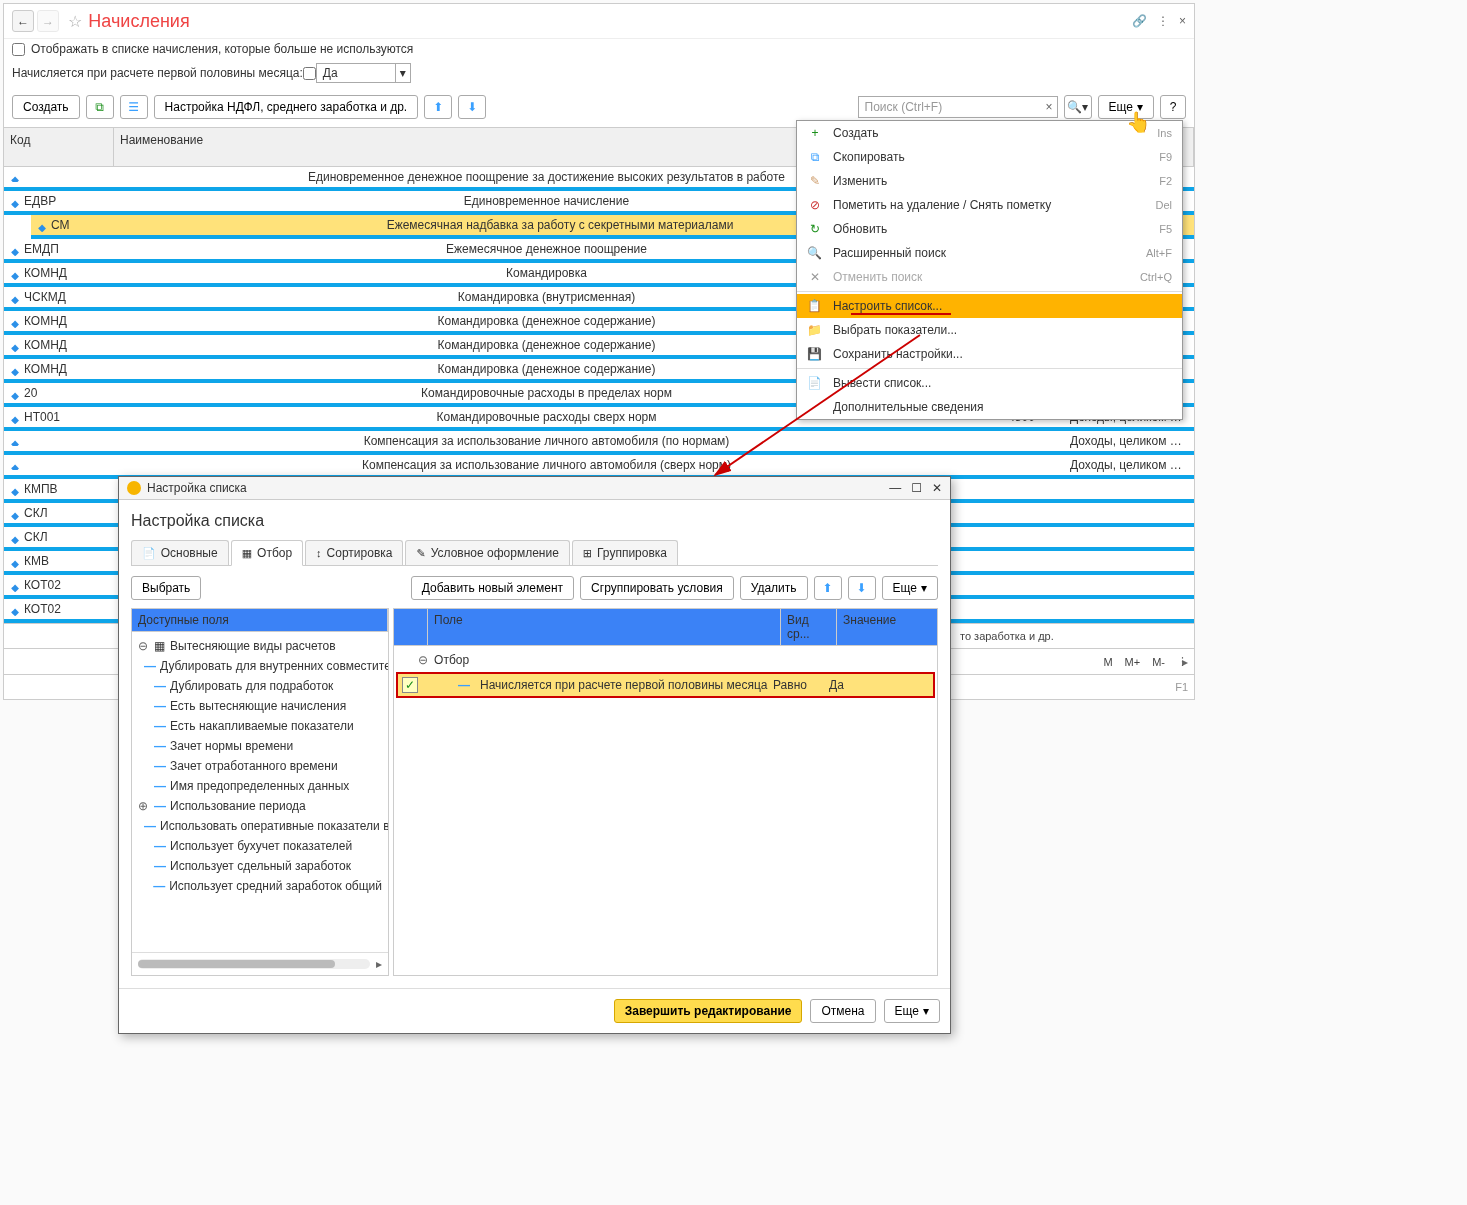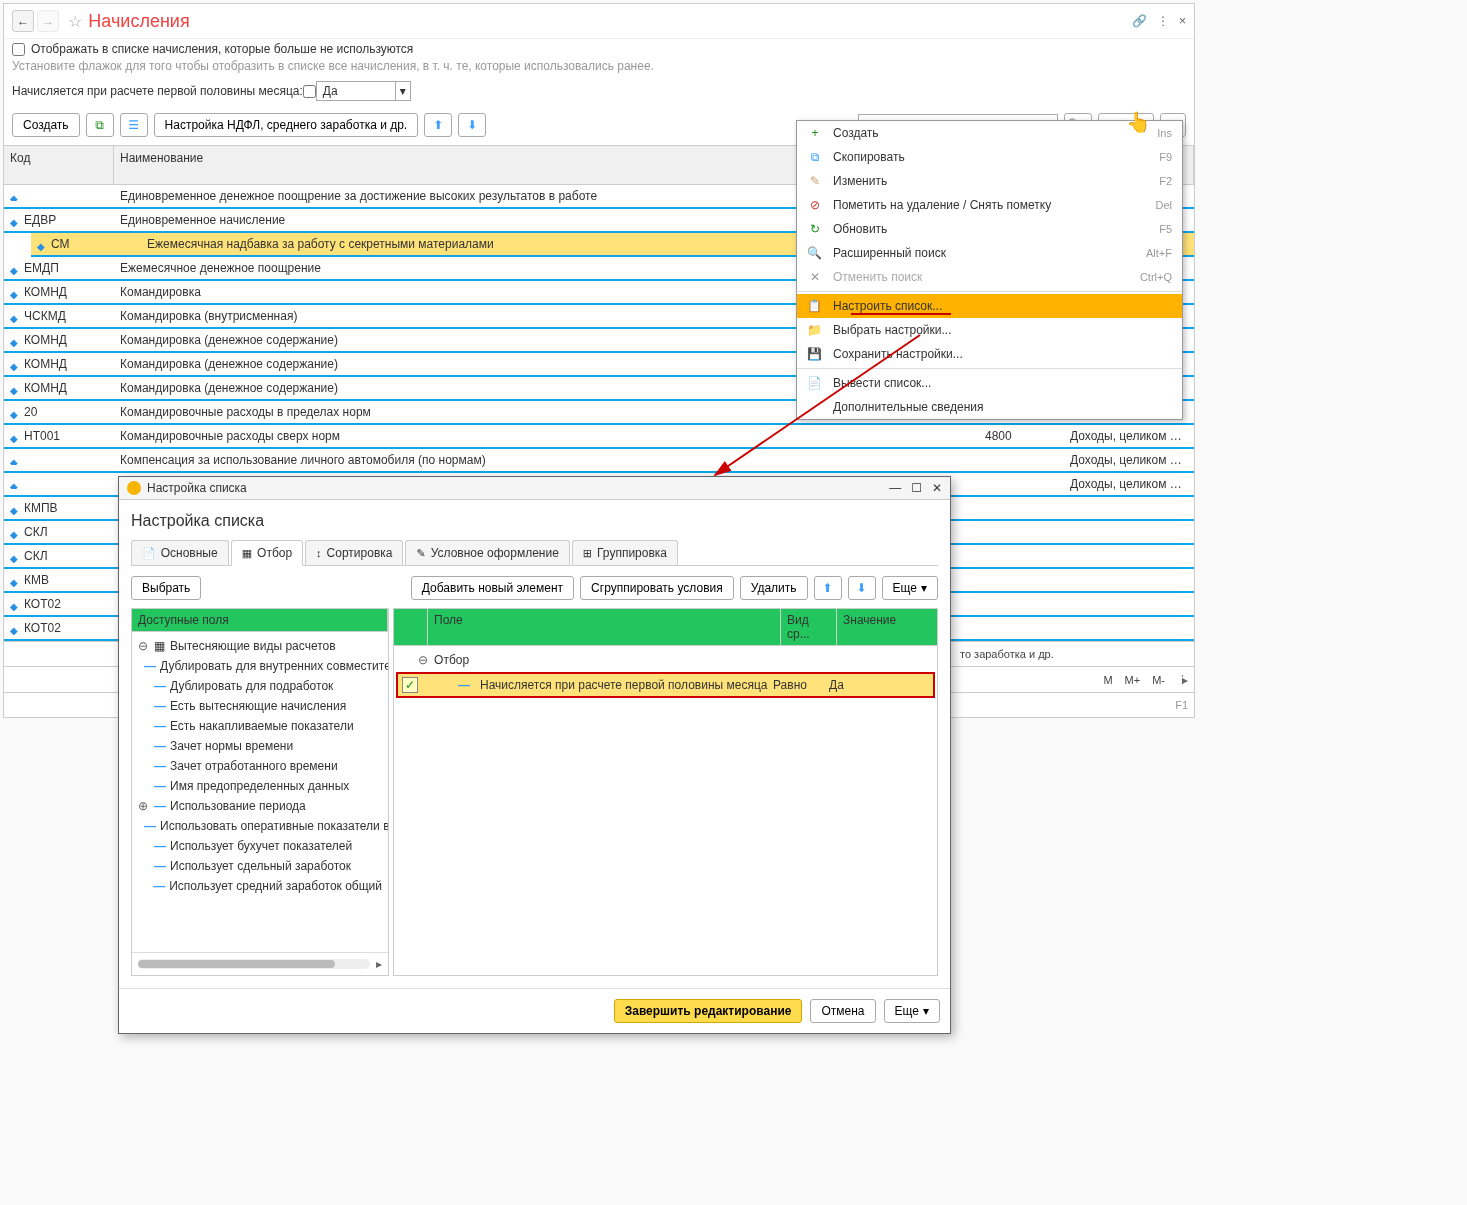--- a/index.html
+++ b/index.html
@@ -24,21 +24,21 @@
 .search-box { border: 1px solid #aaa; padding: 3px 6px; width: 200px; color: #999; background: #fff; position: relative; }
 .clear-x { position: absolute; right: 4px; top: 3px; color: #666; cursor: pointer; }
 .table-wrap { border-top: 1px solid #ccc; }
 .thead { display: flex; background: #f0f0f0; border-bottom: 1px solid #ccc; }
 .th { padding: 5px 6px; border-right: 1px solid #ccc; font-size: 12px; }
 .th.code { width: 110px; }
 .th.name { flex: 1; position: relative; }
 .th.income { width: 85px; }
 .th.insur { width: 130px; }
 .sort-down { position: absolute; right: 6px; top: 5px; color: #666; font-size: 10px; }
-.tr { display: flex; border-bottom: 2px solid #0ea5e9; height: 24px; align-items: center; }
+.tr { display: flex; border-bottom: 4px solid #0ea5e9; height: 24px; align-items: center; text-align: center; }
 .tr.selected { background: #ffe27a; margin-left: 27px; }
 .td { padding: 0 6px; white-space: nowrap; overflow: hidden; text-overflow: ellipsis; }
 .td.code { width: 110px; display: flex; align-items: center; gap: 4px; }
 .td.name { flex: 1; }
 .td.income { width: 85px; }
 .td.insur { width: 130px; }
 .entry-icon { width: 10px; height: 10px; display: inline-block; }
 .entry-icon::before { content: "◆"; color: #2b90e8; font-size: 10px; }
 .footer-bar { display: flex; padding: 6px; border-top: 1px solid #ccc; justify-content: flex-end; align-items: center; gap: 12px; color: #444; font-size: 11px; }
 
@@ -69,21 +69,21 @@
 .modal-h1 { font-size: 16px; margin-bottom: 10px; }
 .tabs { display: flex; gap: 0; border-bottom: 1px solid #ccc; margin-bottom: 10px; }
 .tab { padding: 5px 10px; border: 1px solid #ccc; border-bottom: none; background: #f5f5f5; display: flex; align-items: center; gap: 5px; cursor: pointer; border-radius: 3px 3px 0 0; margin-right: 2px; }
 .tab.active { background: #fff; border-bottom: 1px solid #fff; margin-bottom: -1px; }
 .tab-ico { font-size: 11px; }
 .dialog-toolbar { display: flex; gap: 6px; margin-bottom: 8px; align-items: center; }
 .two-pane { display: flex; gap: 4px; }
 .pane { border: 1px solid #ccc; }
 .pane.left { width: 258px; }
 .pane.right { flex: 1; }
-.pane-head { display: flex; background: #22c55e; border-bottom: 1px solid #ccc; }
+.pane-head { display: flex; background: #3b82f6; border-bottom: 1px solid #ccc; }
 .ph { padding: 4px 6px; font-size: 12px; border-right: 1px solid #ccc; }
 .left-body { height: 320px; overflow-y: scroll; padding: 4px 0; }
 .tree-item { padding: 3px 6px; display: flex; align-items: center; gap: 6px; white-space: nowrap; }
 .tree-item .exp { width: 10px; text-align: center; color: #666; }
 .tree-item .fi { width: 10px; }
 .blue-dash { color: #3aa0ff; font-weight: bold; }
 .right-body { height: 320px; padding: 4px 0; }
 .filter-root { padding: 3px 24px; display: flex; align-items: center; gap: 6px; }
 .filter-row-hl { border: 2px solid #c00; background: #ffe27a; margin: 2px; }
 .filter-inner { display: flex; align-items: center; padding: 3px 4px; }
@@ -113,21 +113,20 @@
       <span>🔗</span>
       <span>⋮</span>
       <span>×</span>
     </div>
   </div>
 
   <div class="option-row">
     <input type="checkbox" style="">
     <span>Отображать в списке начисления, которые больше не используются</span>
   </div>
-  <div class="hint">Установите флажок для того чтобы отобразить в списке все начисления, в т. ч. те, которые использовались ранее.</div>
 
   <div class="filter-row">
     <span>Начисляется при расчете первой половины месяца:</span>
     <input type="checkbox" style="">
     <span class="value-box">Да</span>
     <span class="dropdown-btn">▾</span>
   </div>
 
   <div class="toolbar">
     <button class="btn">Создать</button>
@@ -388,21 +387,21 @@
   <span class="ctx-sc">Ctrl+Q</span>
     </div>
     <div class="ctx-sep"></div>
     <div class="ctx-item hl">
       <span class="ctx-ico" style="color:#2b7ed8">📋</span>
   <span class="ctx-label" style="position:relative">Настроить список...<span class="ctx-highlight-bar"></span></span>
   <span class="ctx-sc"></span>
     </div>
     <div class="ctx-item">
       <span class="ctx-ico" style="color:#c96">📁</span>
-  <span class="ctx-label" style="position:relative">Выбрать настройки...</span>
+  <span class="ctx-label" style="position:relative">Выбрать показатели...</span>
   <span class="ctx-sc"></span>
     </div>
     <div class="ctx-item">
       <span class="ctx-ico" style="color:#2b7ed8">💾</span>
   <span class="ctx-label" style="position:relative">Сохранить настройки...</span>
   <span class="ctx-sc"></span>
     </div>
     <div class="ctx-sep"></div>
     <div class="ctx-item">
       <span class="ctx-ico" style="color:#2b7ed8">📄</span>

